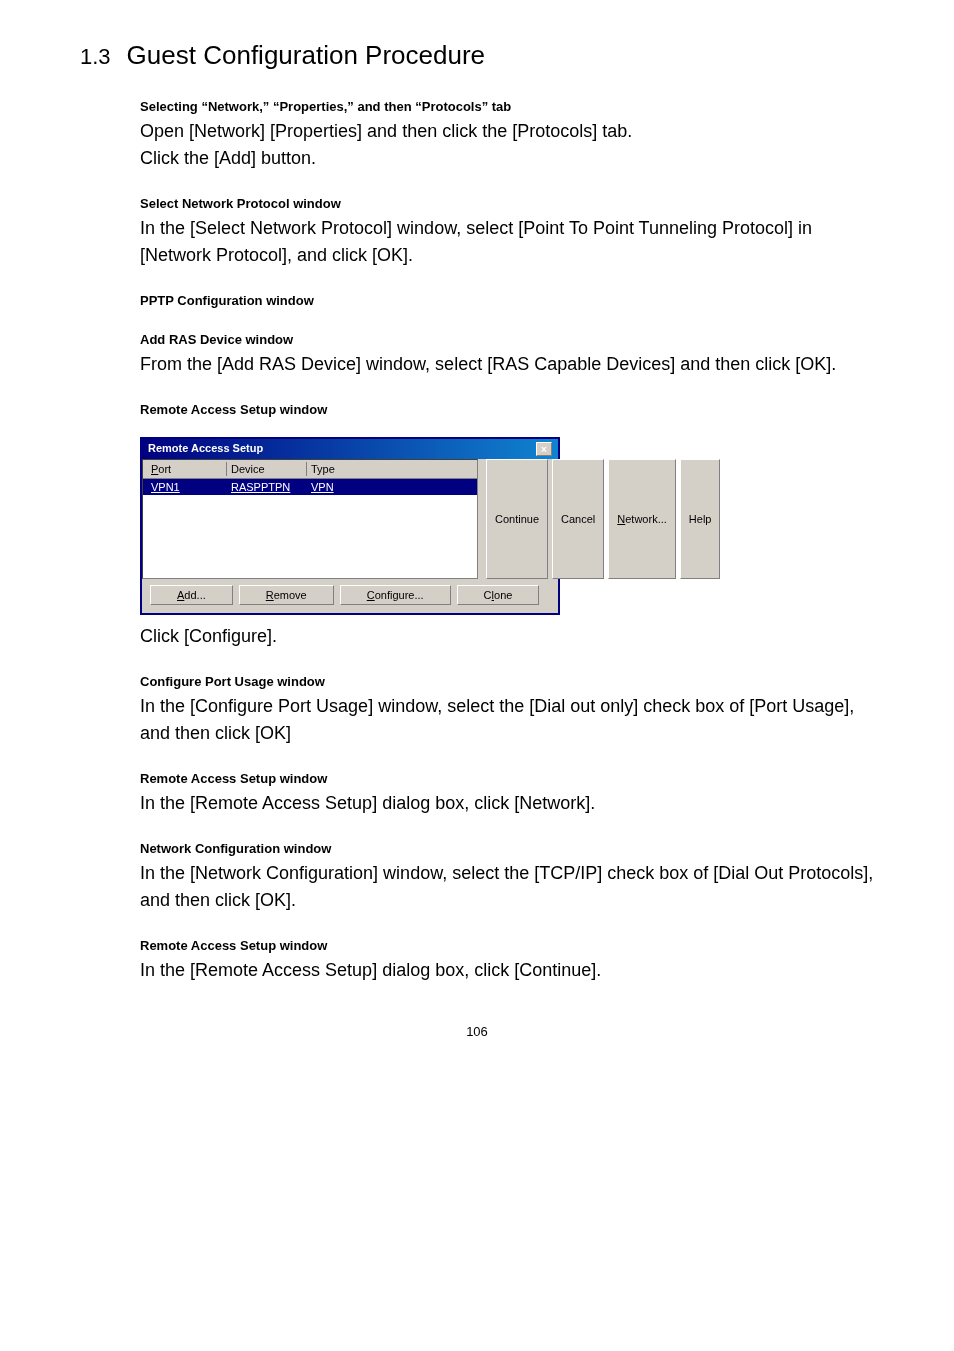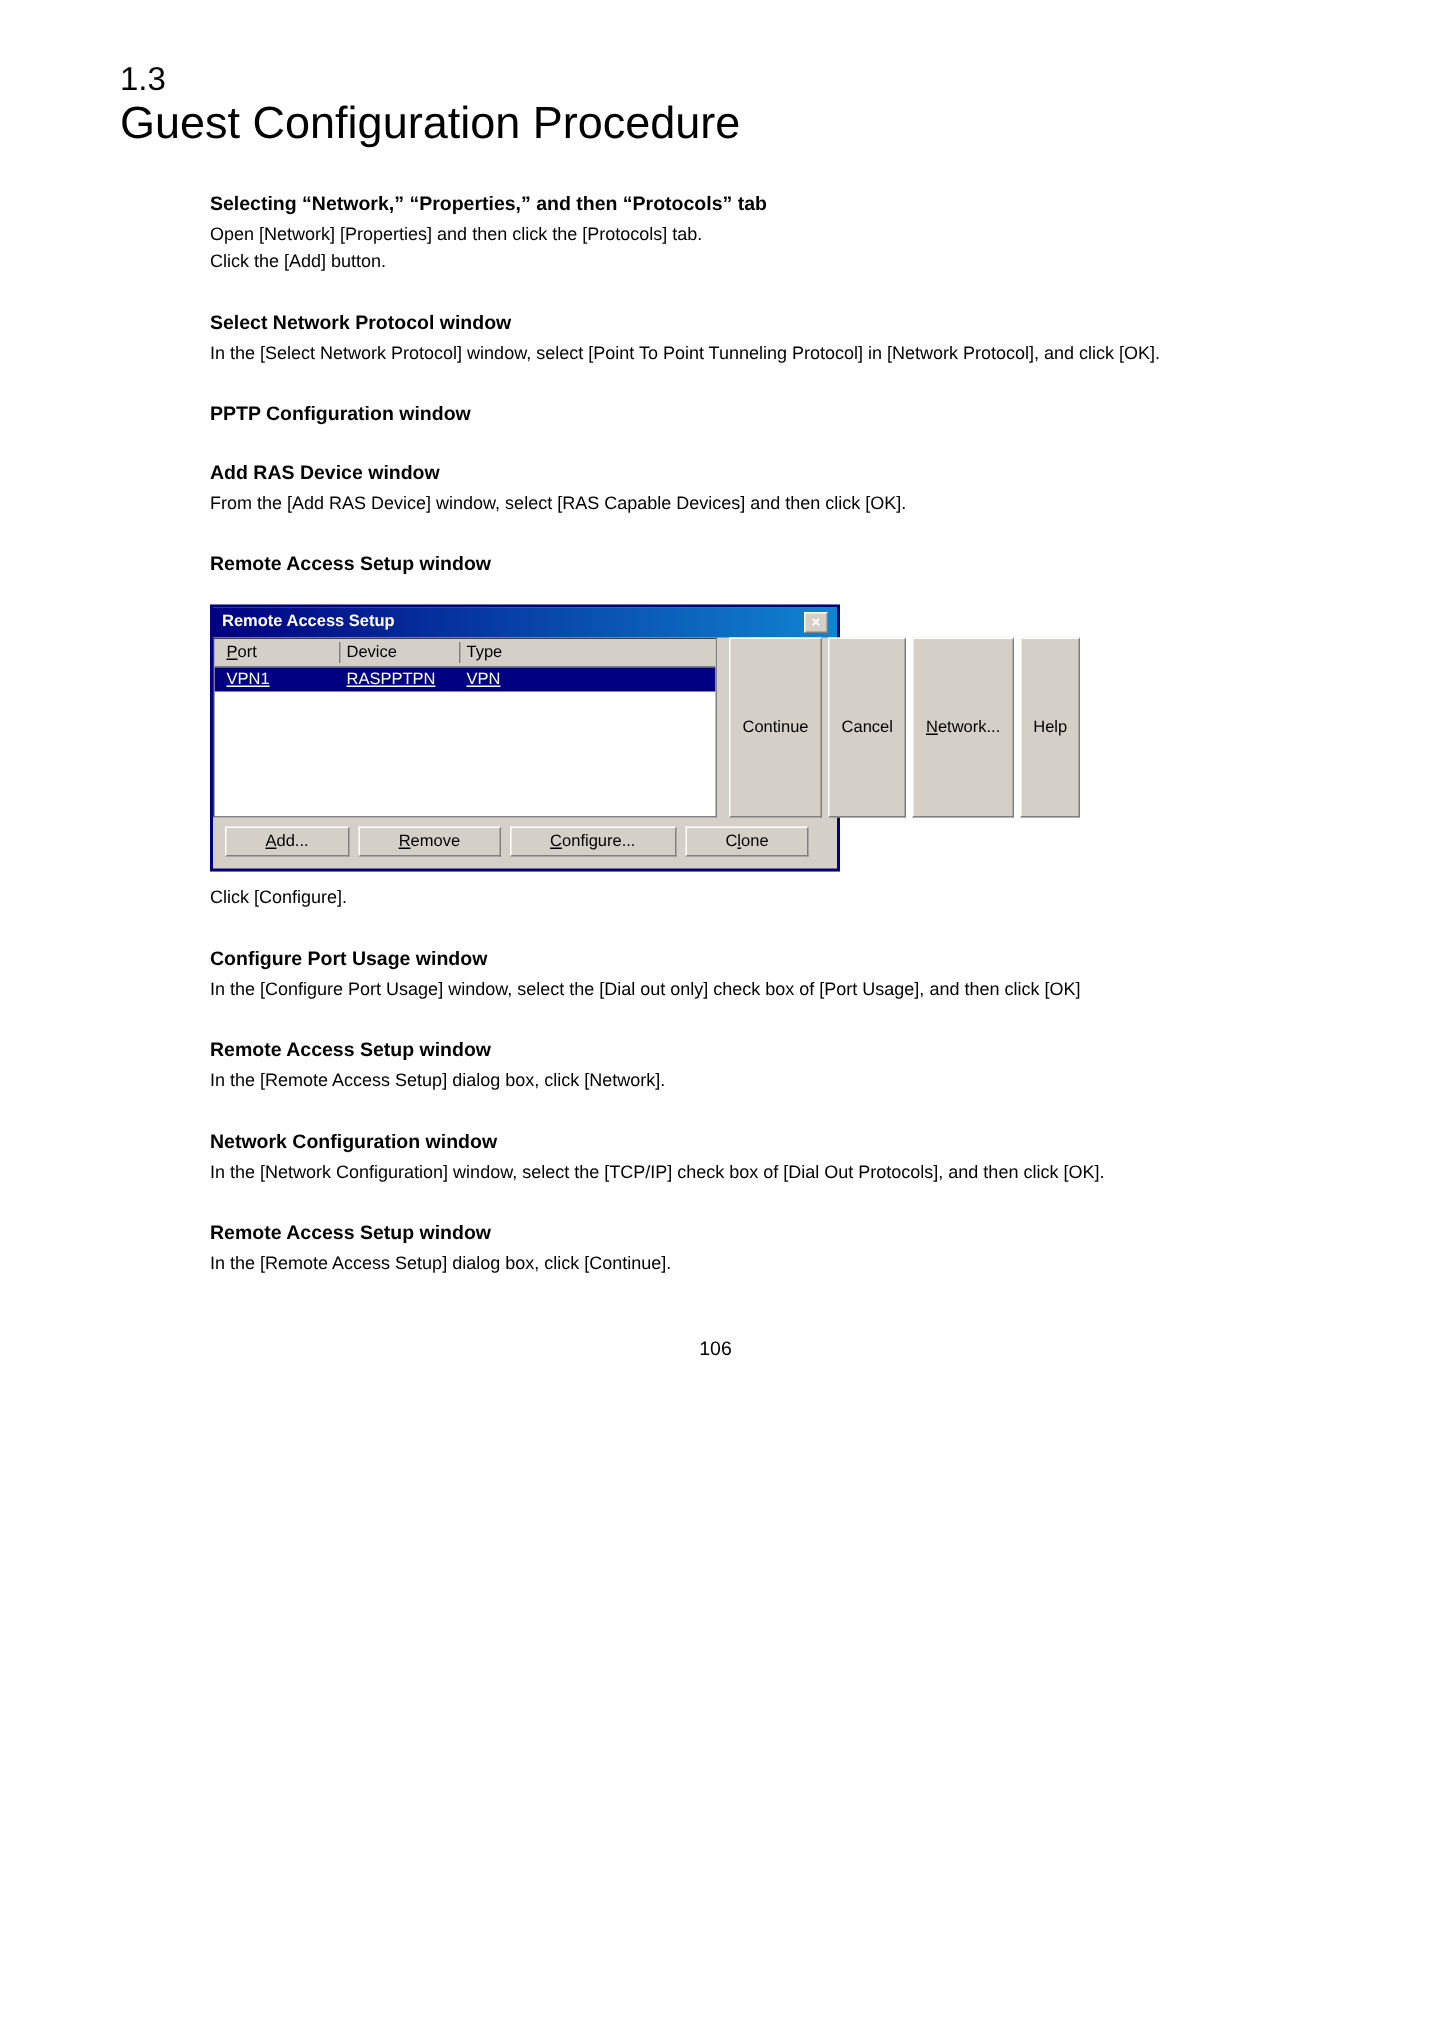--- a/index.html
+++ b/index.html
@@ -15,52 +15,51 @@
       color: #000000;
       width: 954px;
       min-height: 1351px;
       padding: 40px 80px 60px 80px;
     }
 
     .section-header {
       display: flex;
       align-items: baseline;
       margin-bottom: 28px;
-      flex-direction: column;
     }
 
     .section-number {
       font-size: 22px;
       font-weight: normal;
       margin-right: 16px;
       color: #000;
     }
 
     .section-title {
-      font-size: 30px;
+      font-size: 26px;
       font-weight: normal;
       color: #000;
     }
 
     .content-area {
       margin-left: 60px;
     }
 
     .subsection {
       margin-bottom: 24px;
     }
 
     .subsection-title {
       font-weight: bold;
       font-size: 13px;
       margin-bottom: 4px;
     }
 
     .subsection-body {
-      font-size: 12px;
+      font-size: 18px;
       line-height: 1.5;
     }
 
     
     .dialog-container {
       margin: 16px 0 8px 0;
       display: inline-block;
     }
 
     .dialog-box {

